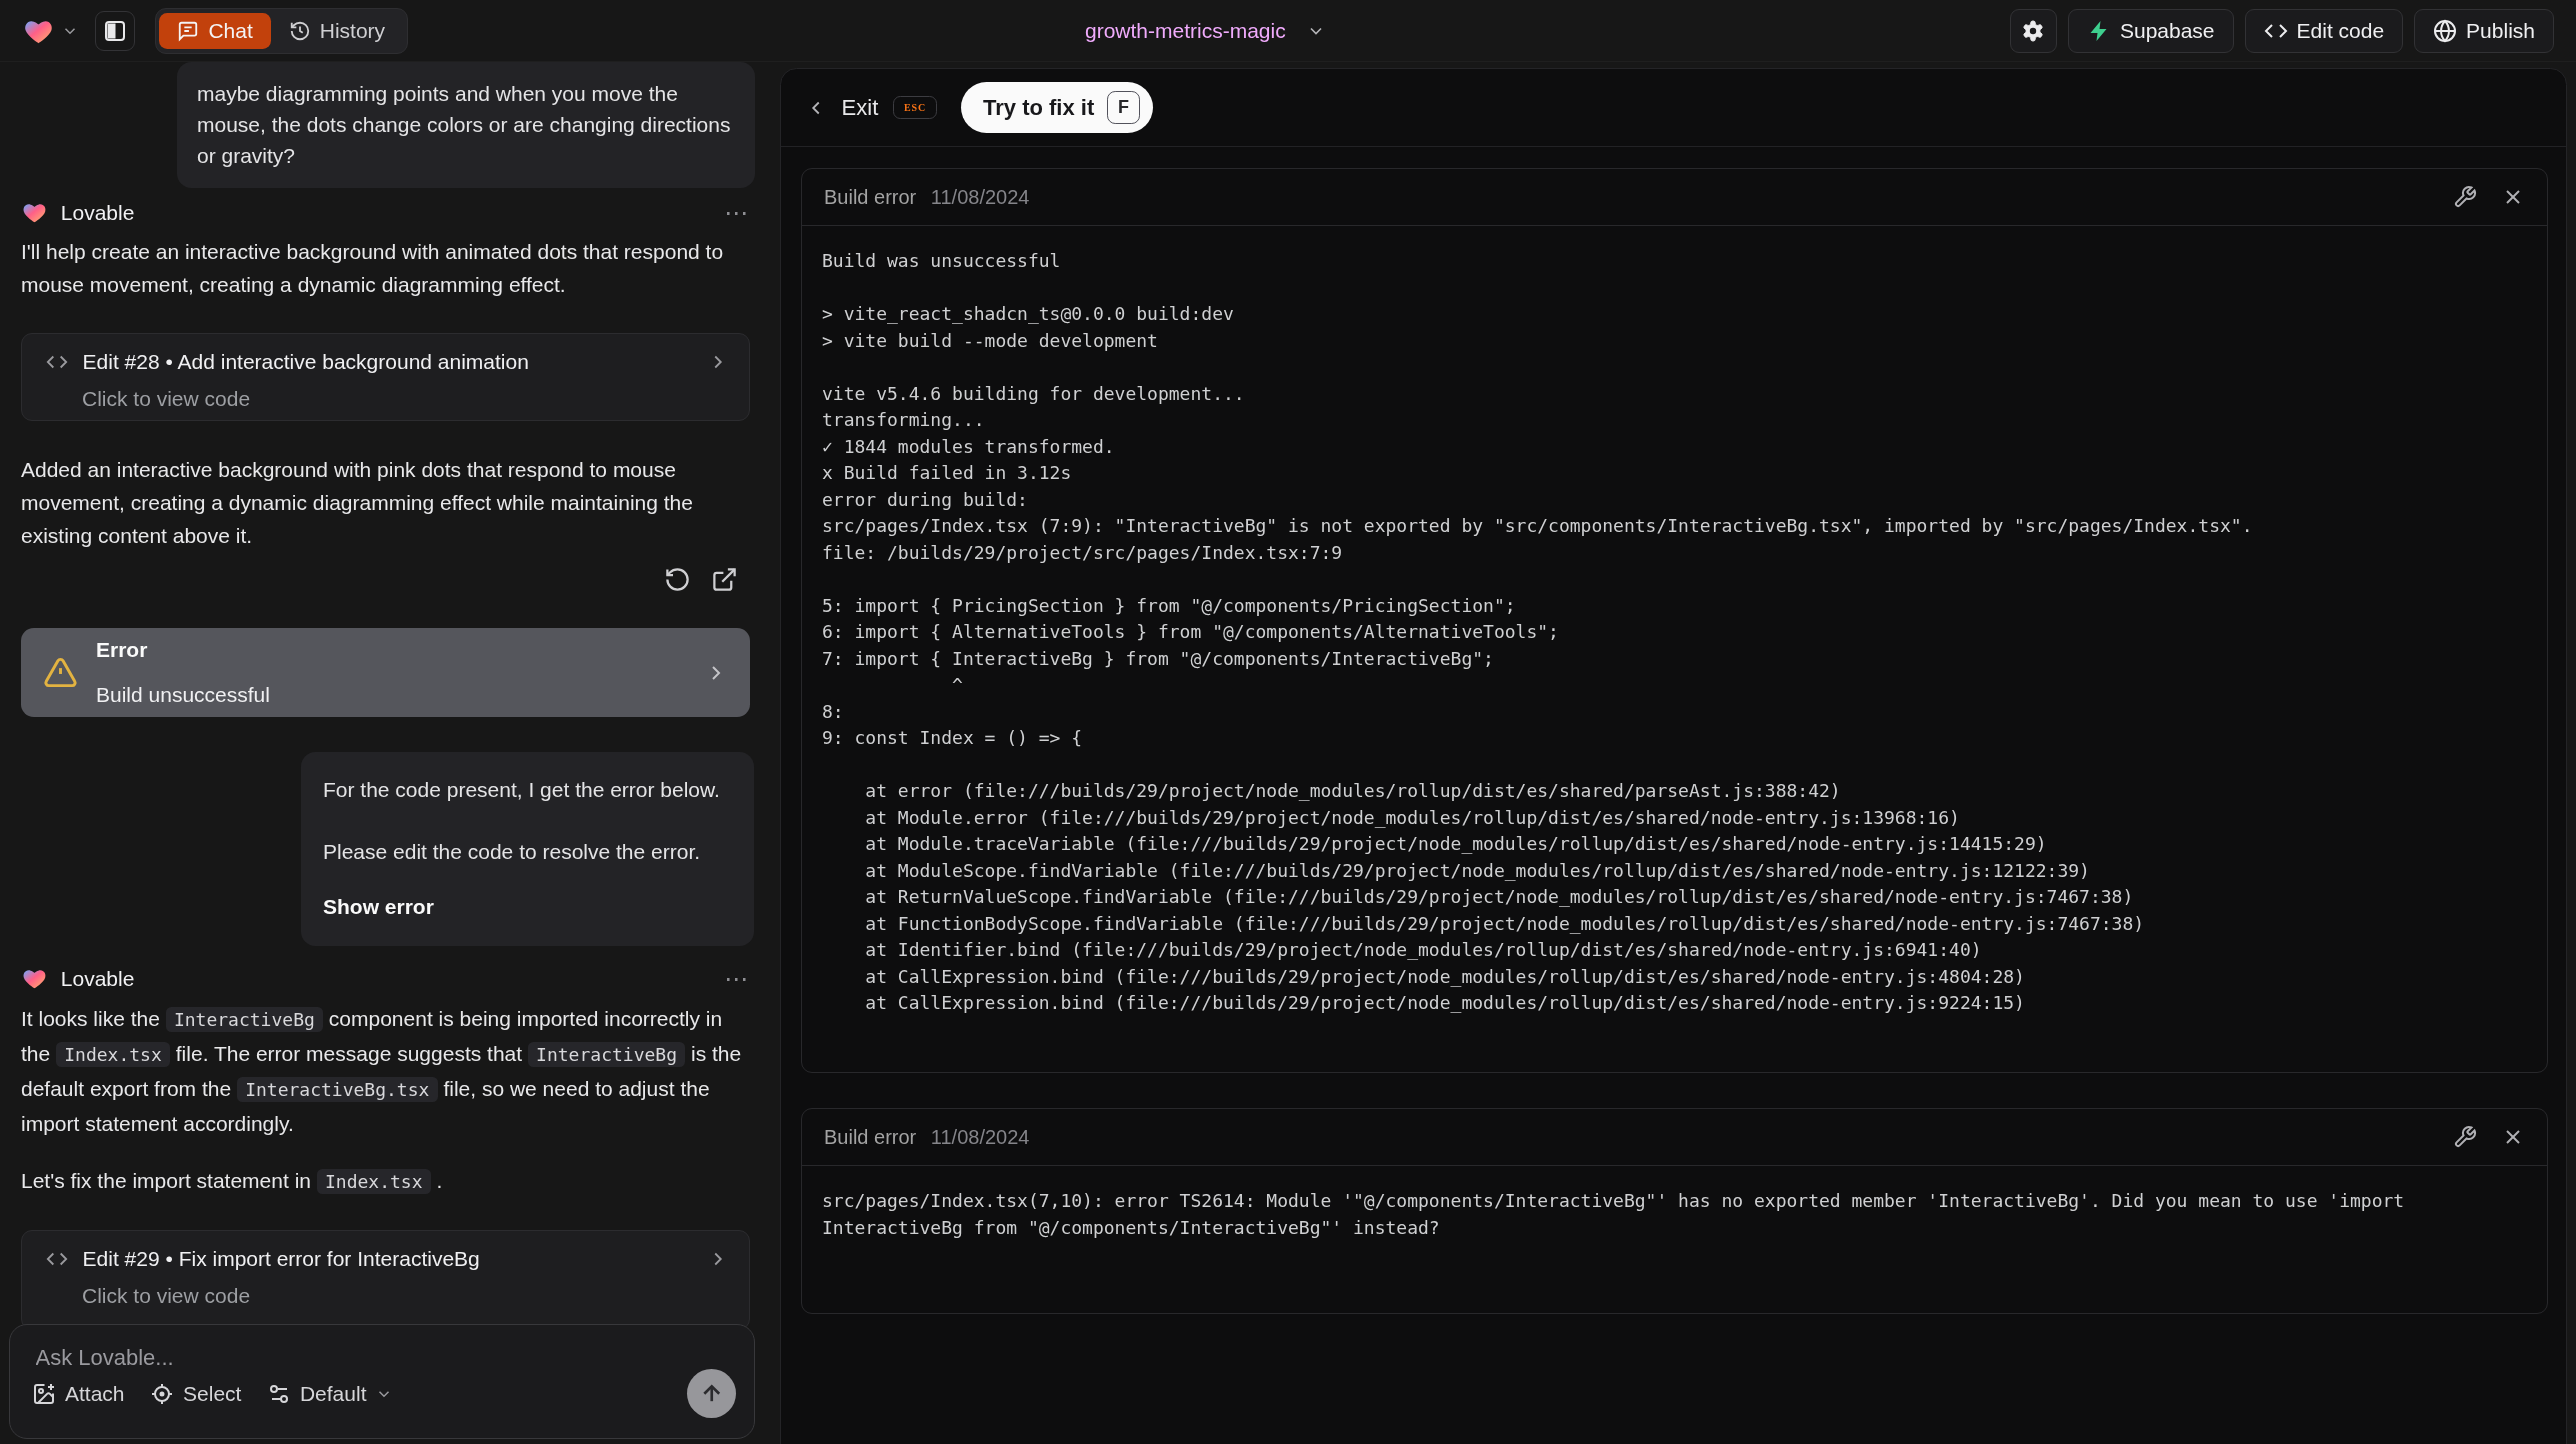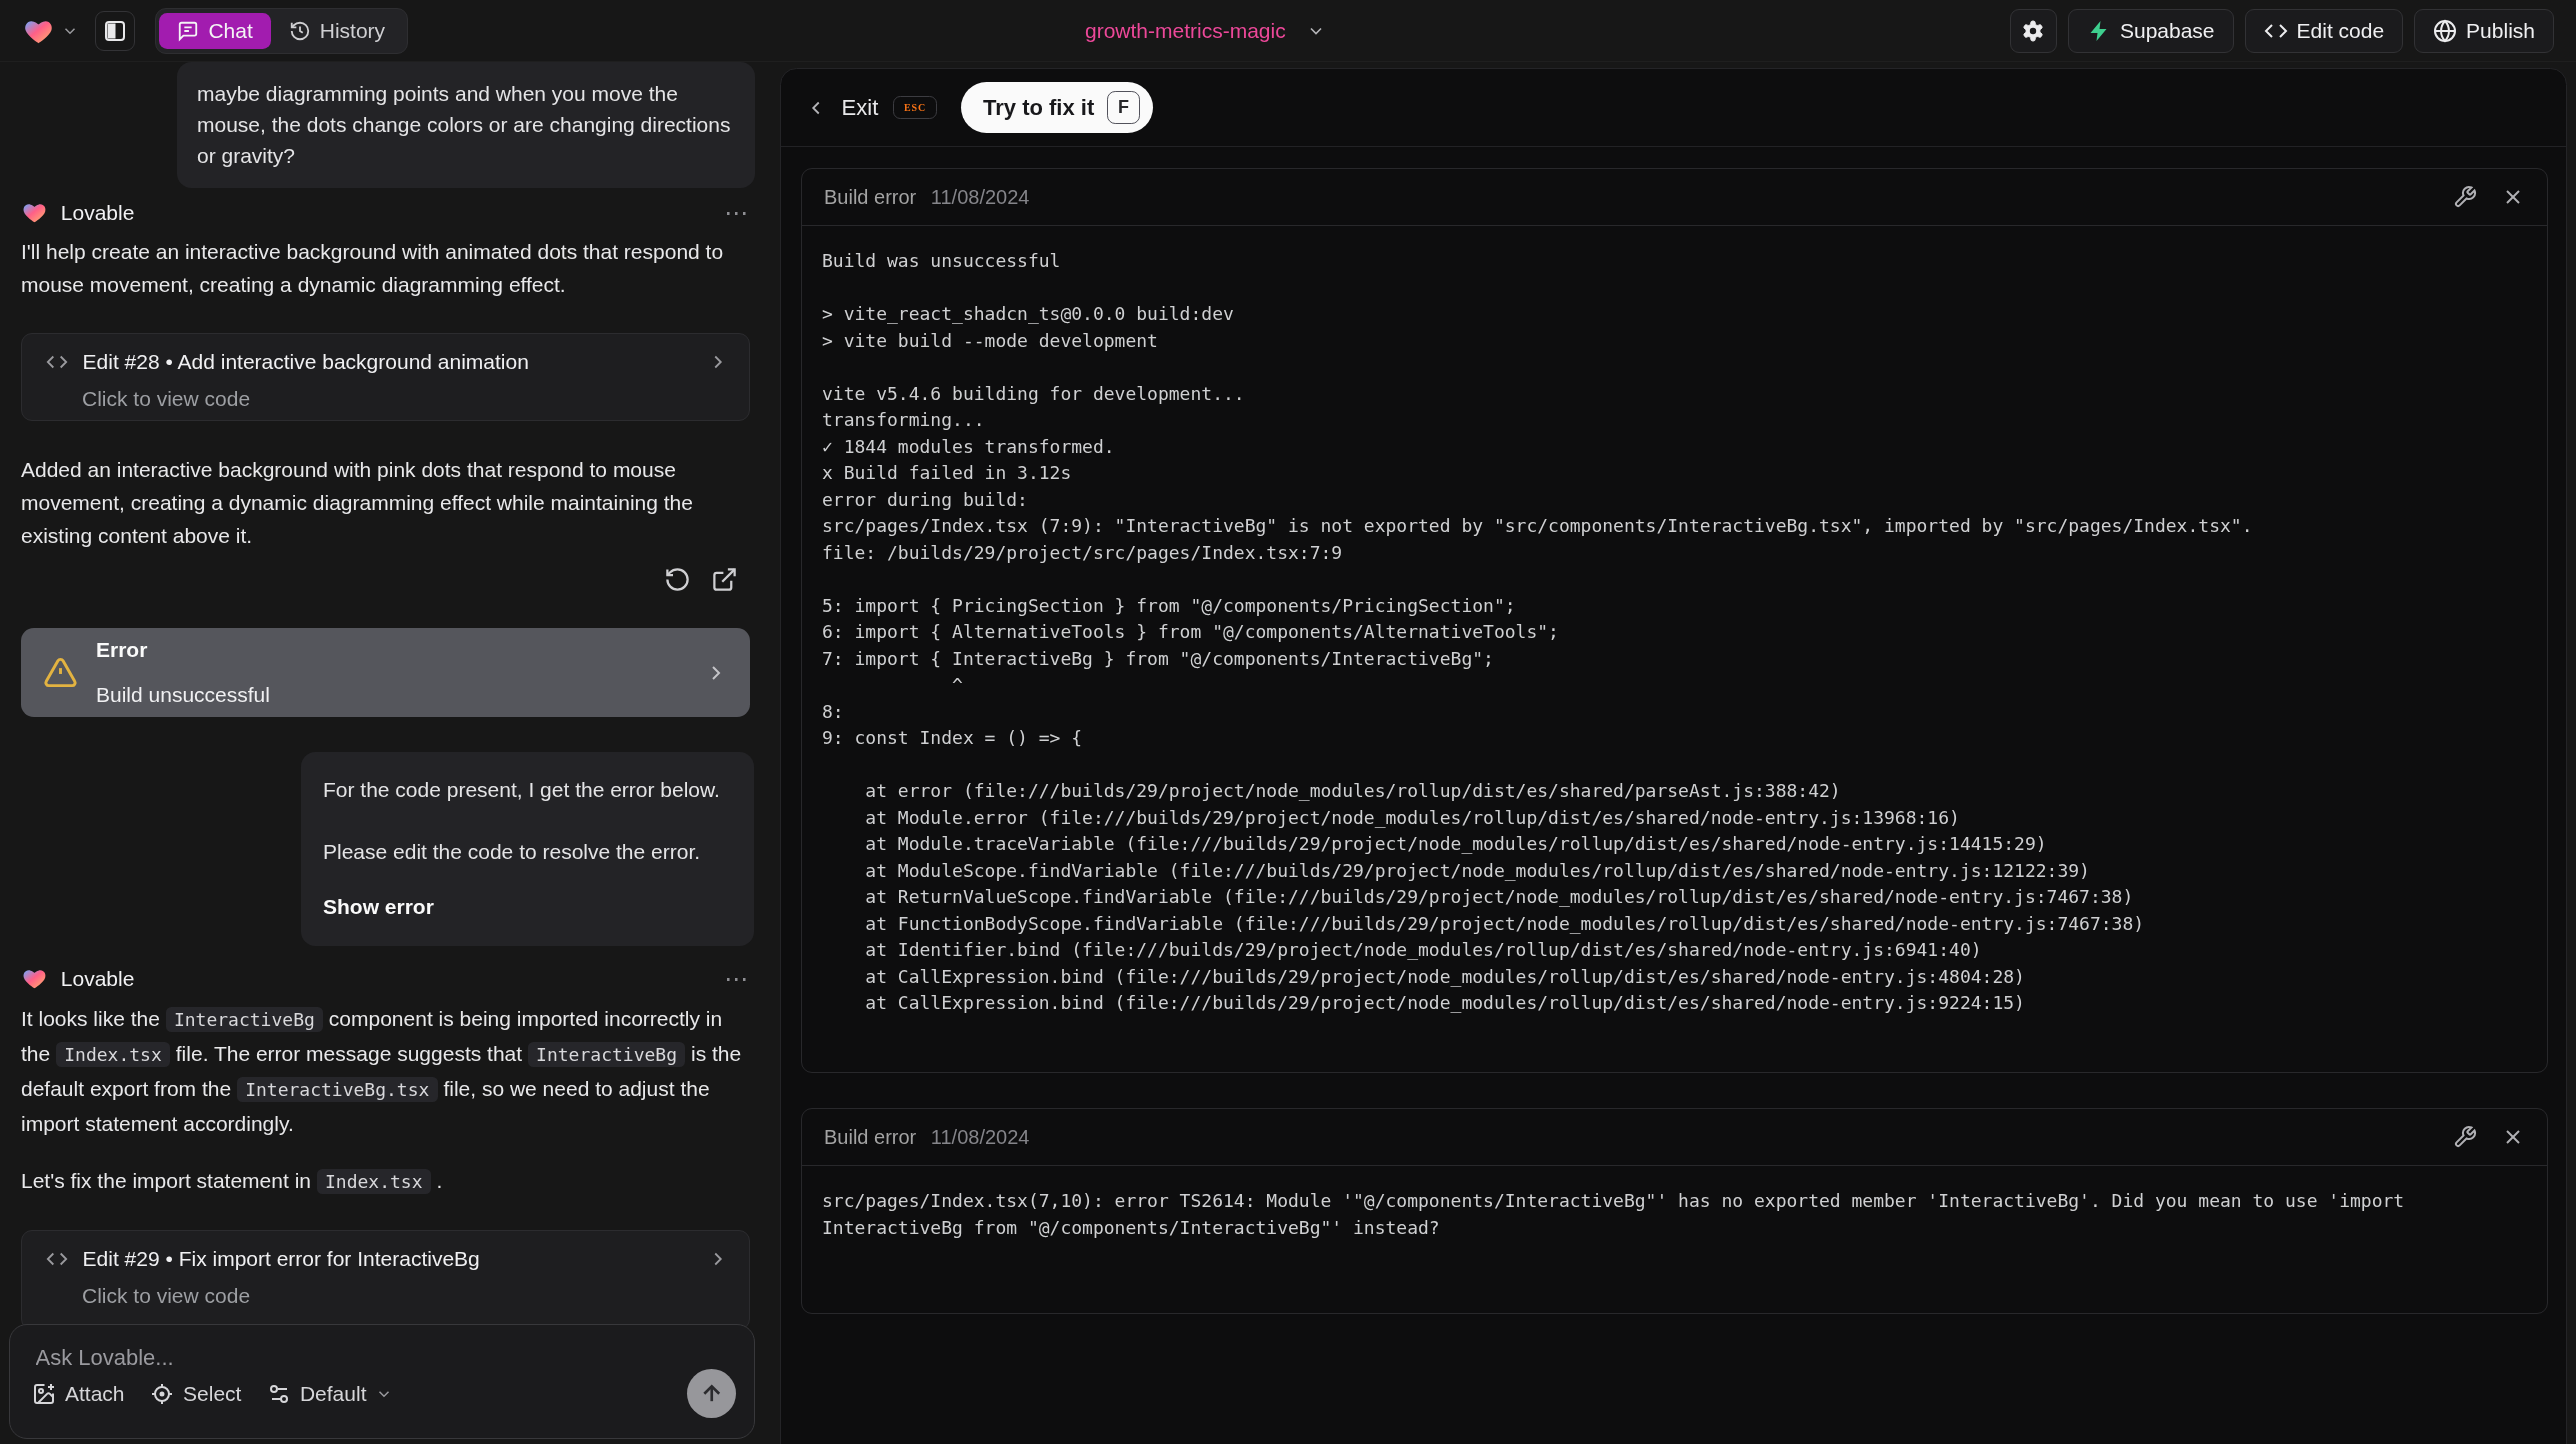--- a/index.html
+++ b/index.html
@@ -11,23 +11,23 @@
   .topbar { position:absolute; left:0; top:0; width:100%; height:62px;
     display:flex; align-items:center; border-bottom:0.9px solid #1f1f1f; }
   .tb-left { position:absolute; left:22px; top:0; height:62px; display:flex; align-items:center; gap:9px; }
   .logo-wrap { display:flex; align-items:center; gap:5.5px; cursor:pointer; }
   .toggle-btn { width:40px; height:40px; border:0.9px solid #333336; border-radius:9px;
     display:flex; align-items:center; justify-content:center; background:transparent; margin-left:7.3px; }
   .tabgroup { margin-left:11px; display:flex; align-items:center; background:#232326;
     border:0.9px solid #2e2e31; border-radius:11px; padding:3.6px; height:46px; }
   .tab { display:flex; align-items:center; gap:9px; padding:0 18px; height:36px;
     border-radius:8.2px; font-size:21px; color:#cfcfd2; }
-  .tab.active { background:#a21caf; color:#f4f4f5; }
+  .tab.active { background:#c2410c; color:#f4f4f5; }
   .tb-center { position:absolute; left:1085px; top:0; height:62px; display:flex; align-items:center; gap:20px; }
-  .tb-title { font-size:21px; color:#ec4899; }
+  .tb-title { font-size:21px; color:#f0abfc; }
   .tb-right { position:absolute; right:22px; top:0; height:62px; display:flex; align-items:center; gap:11px; }
   .tb-btn { display:flex; align-items:center; gap:9px; height:44px; padding:0 18px;
     border:0.9px solid #323235; border-radius:9px; background:#1b1b1d; font-size:21px; color:#f0f0f2; }
   .tb-btn.iconic { width:47px; padding:0; justify-content:center; }
 
   
   .chat-col { position:absolute; left:0; top:62px; width:774px; height:1383px; }
   .bubble { position:absolute; background:#232326; border-radius:14.6px; padding:16.4px 20px;
     font-size:21px; line-height:31px; color:#e4e4e6; }
   .asst-row { position:absolute; left:21px; right:24px; height:33px; display:flex; align-items:center; gap:12.8px; }

